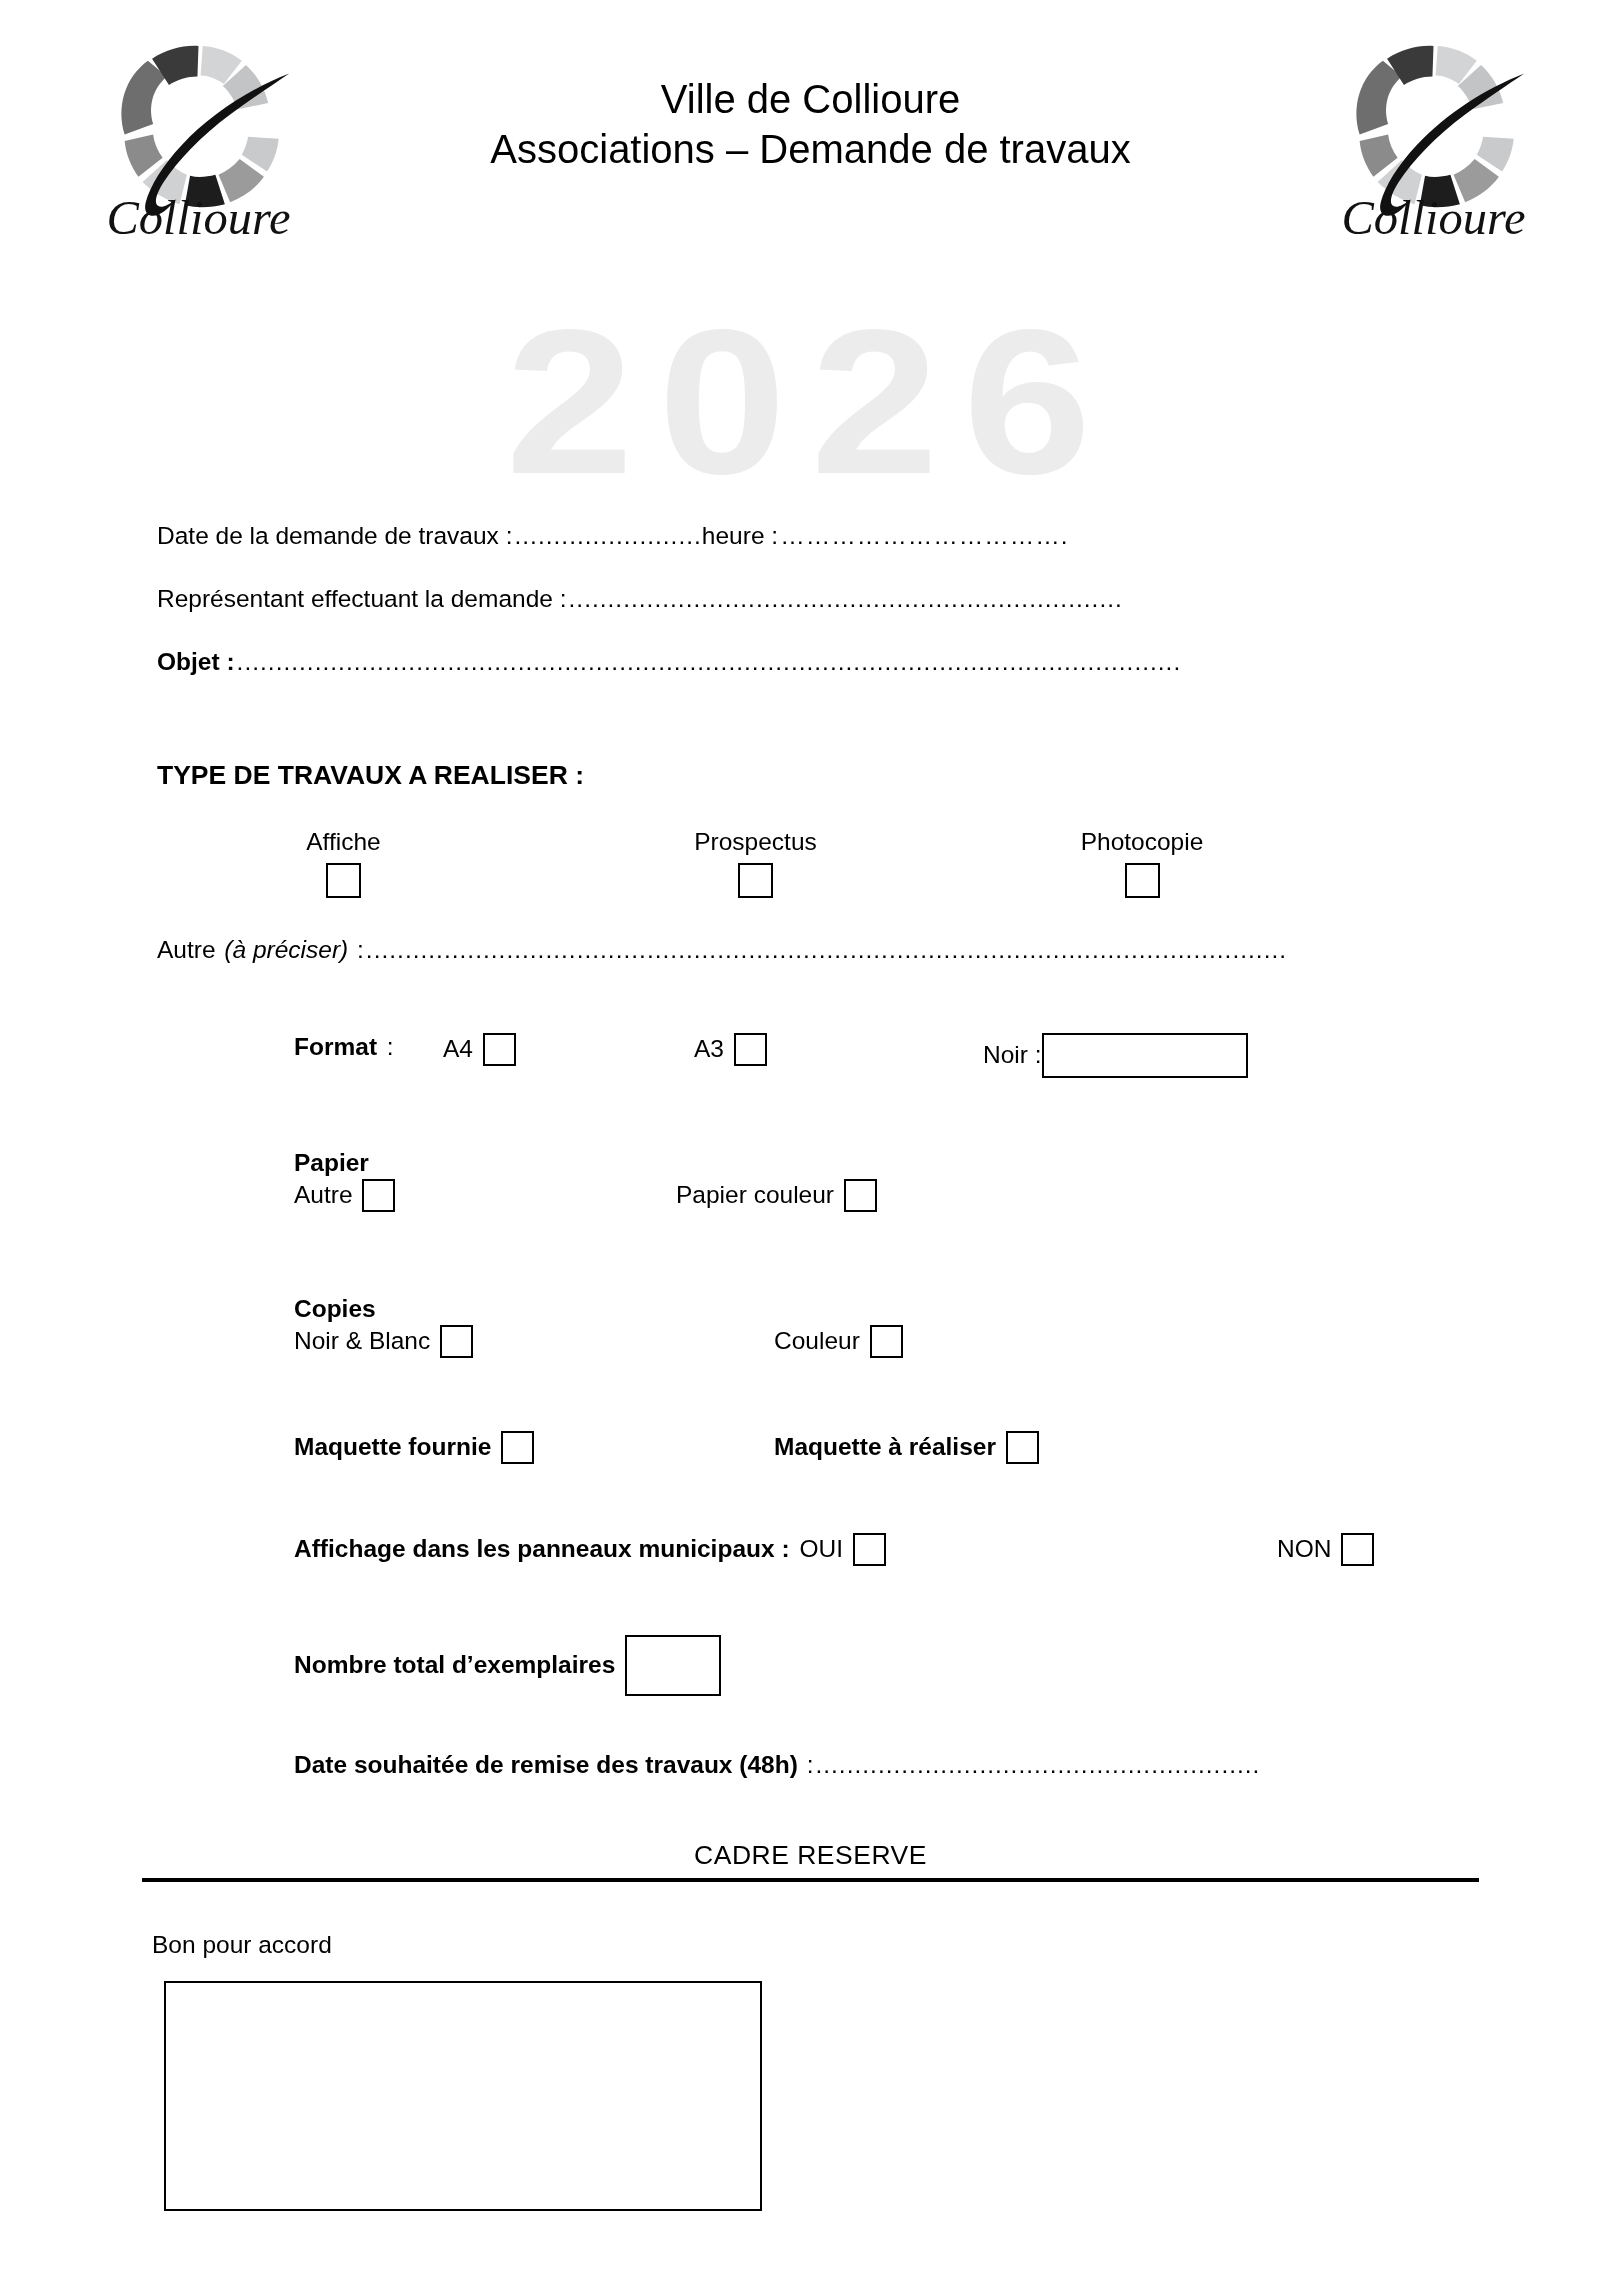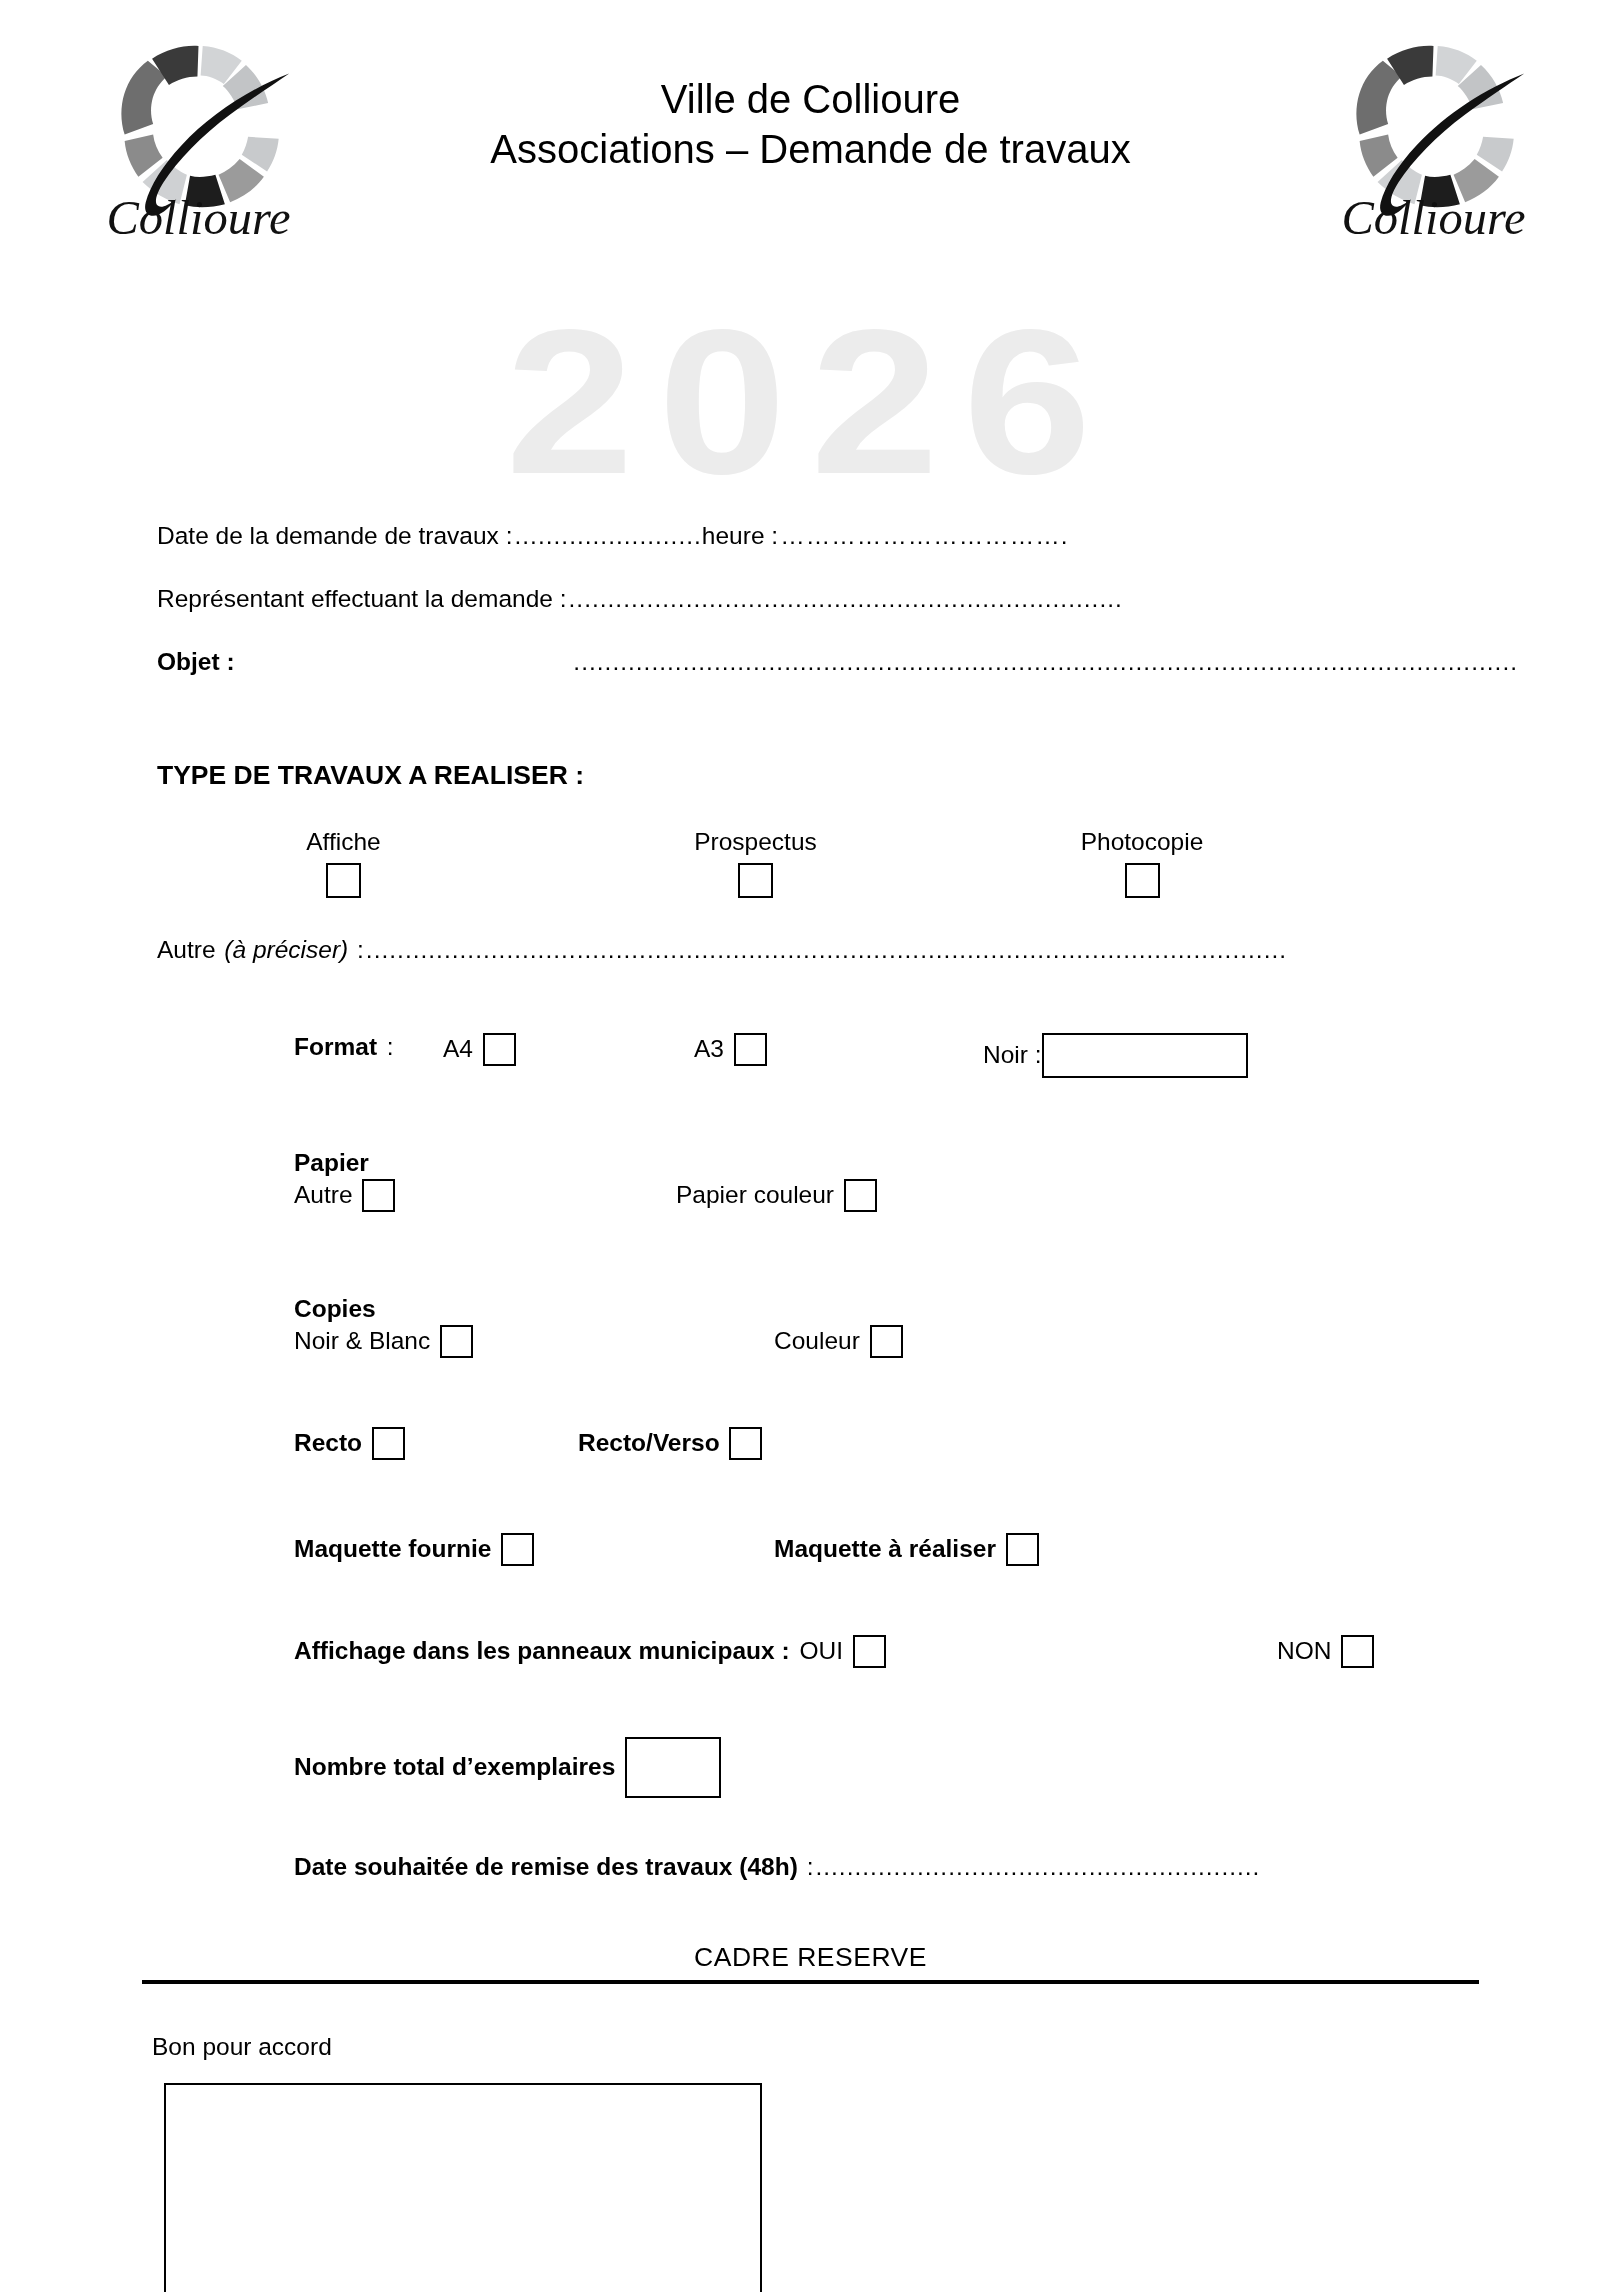--- a/index.html
+++ b/index.html
@@ -103,21 +103,21 @@
     line-height: 1;
     margin-left: 2px;
   }
   .dots.fixed {
     flex: 0 0 auto;
   }
 
   .r-date     { margin-top: 277px; }
   .r-nom      { margin-top: 36px; }
   .r-rep      { margin-top: 35px; }
-  .r-objet    { margin-top: 35px; text-align: right; }
+  .r-objet    { margin-top: 35px; }
 
   
   .section-title {
     margin-top: 84px;
     margin-left: 113px;
     font-size: 26.5px;
     font-weight: bold;
   }
 
   .type-row {
@@ -375,30 +375,20 @@
             <span class="txt">Noir &amp; Blanc</span>
             <span class="cb sm"></span>
           </div>
           <div class="item" style="left:480px">
             <span class="txt">Couleur</span>
             <span class="cb sm"></span>
           </div>
         </div>
       </div>
 
-      <div class="opt-row r-recto">
-        <div class="item" style="left:0">
-          <span class="txt b">Recto</span>
-          <span class="cb sm"></span>
-        </div>
-        <div class="item" style="left:284px">
-          <span class="txt b">Recto/Verso</span>
-          <span class="cb sm"></span>
-        </div>
-      </div>
 
       <div class="opt-row r-maquette">
         <div class="item" style="left:0">
           <span class="txt b">Maquette fournie</span>
           <span class="cb sm"></span>
         </div>
         <div class="item" style="left:480px">
           <span class="txt b">Maquette à réaliser</span>
           <span class="cb sm"></span>
         </div>

